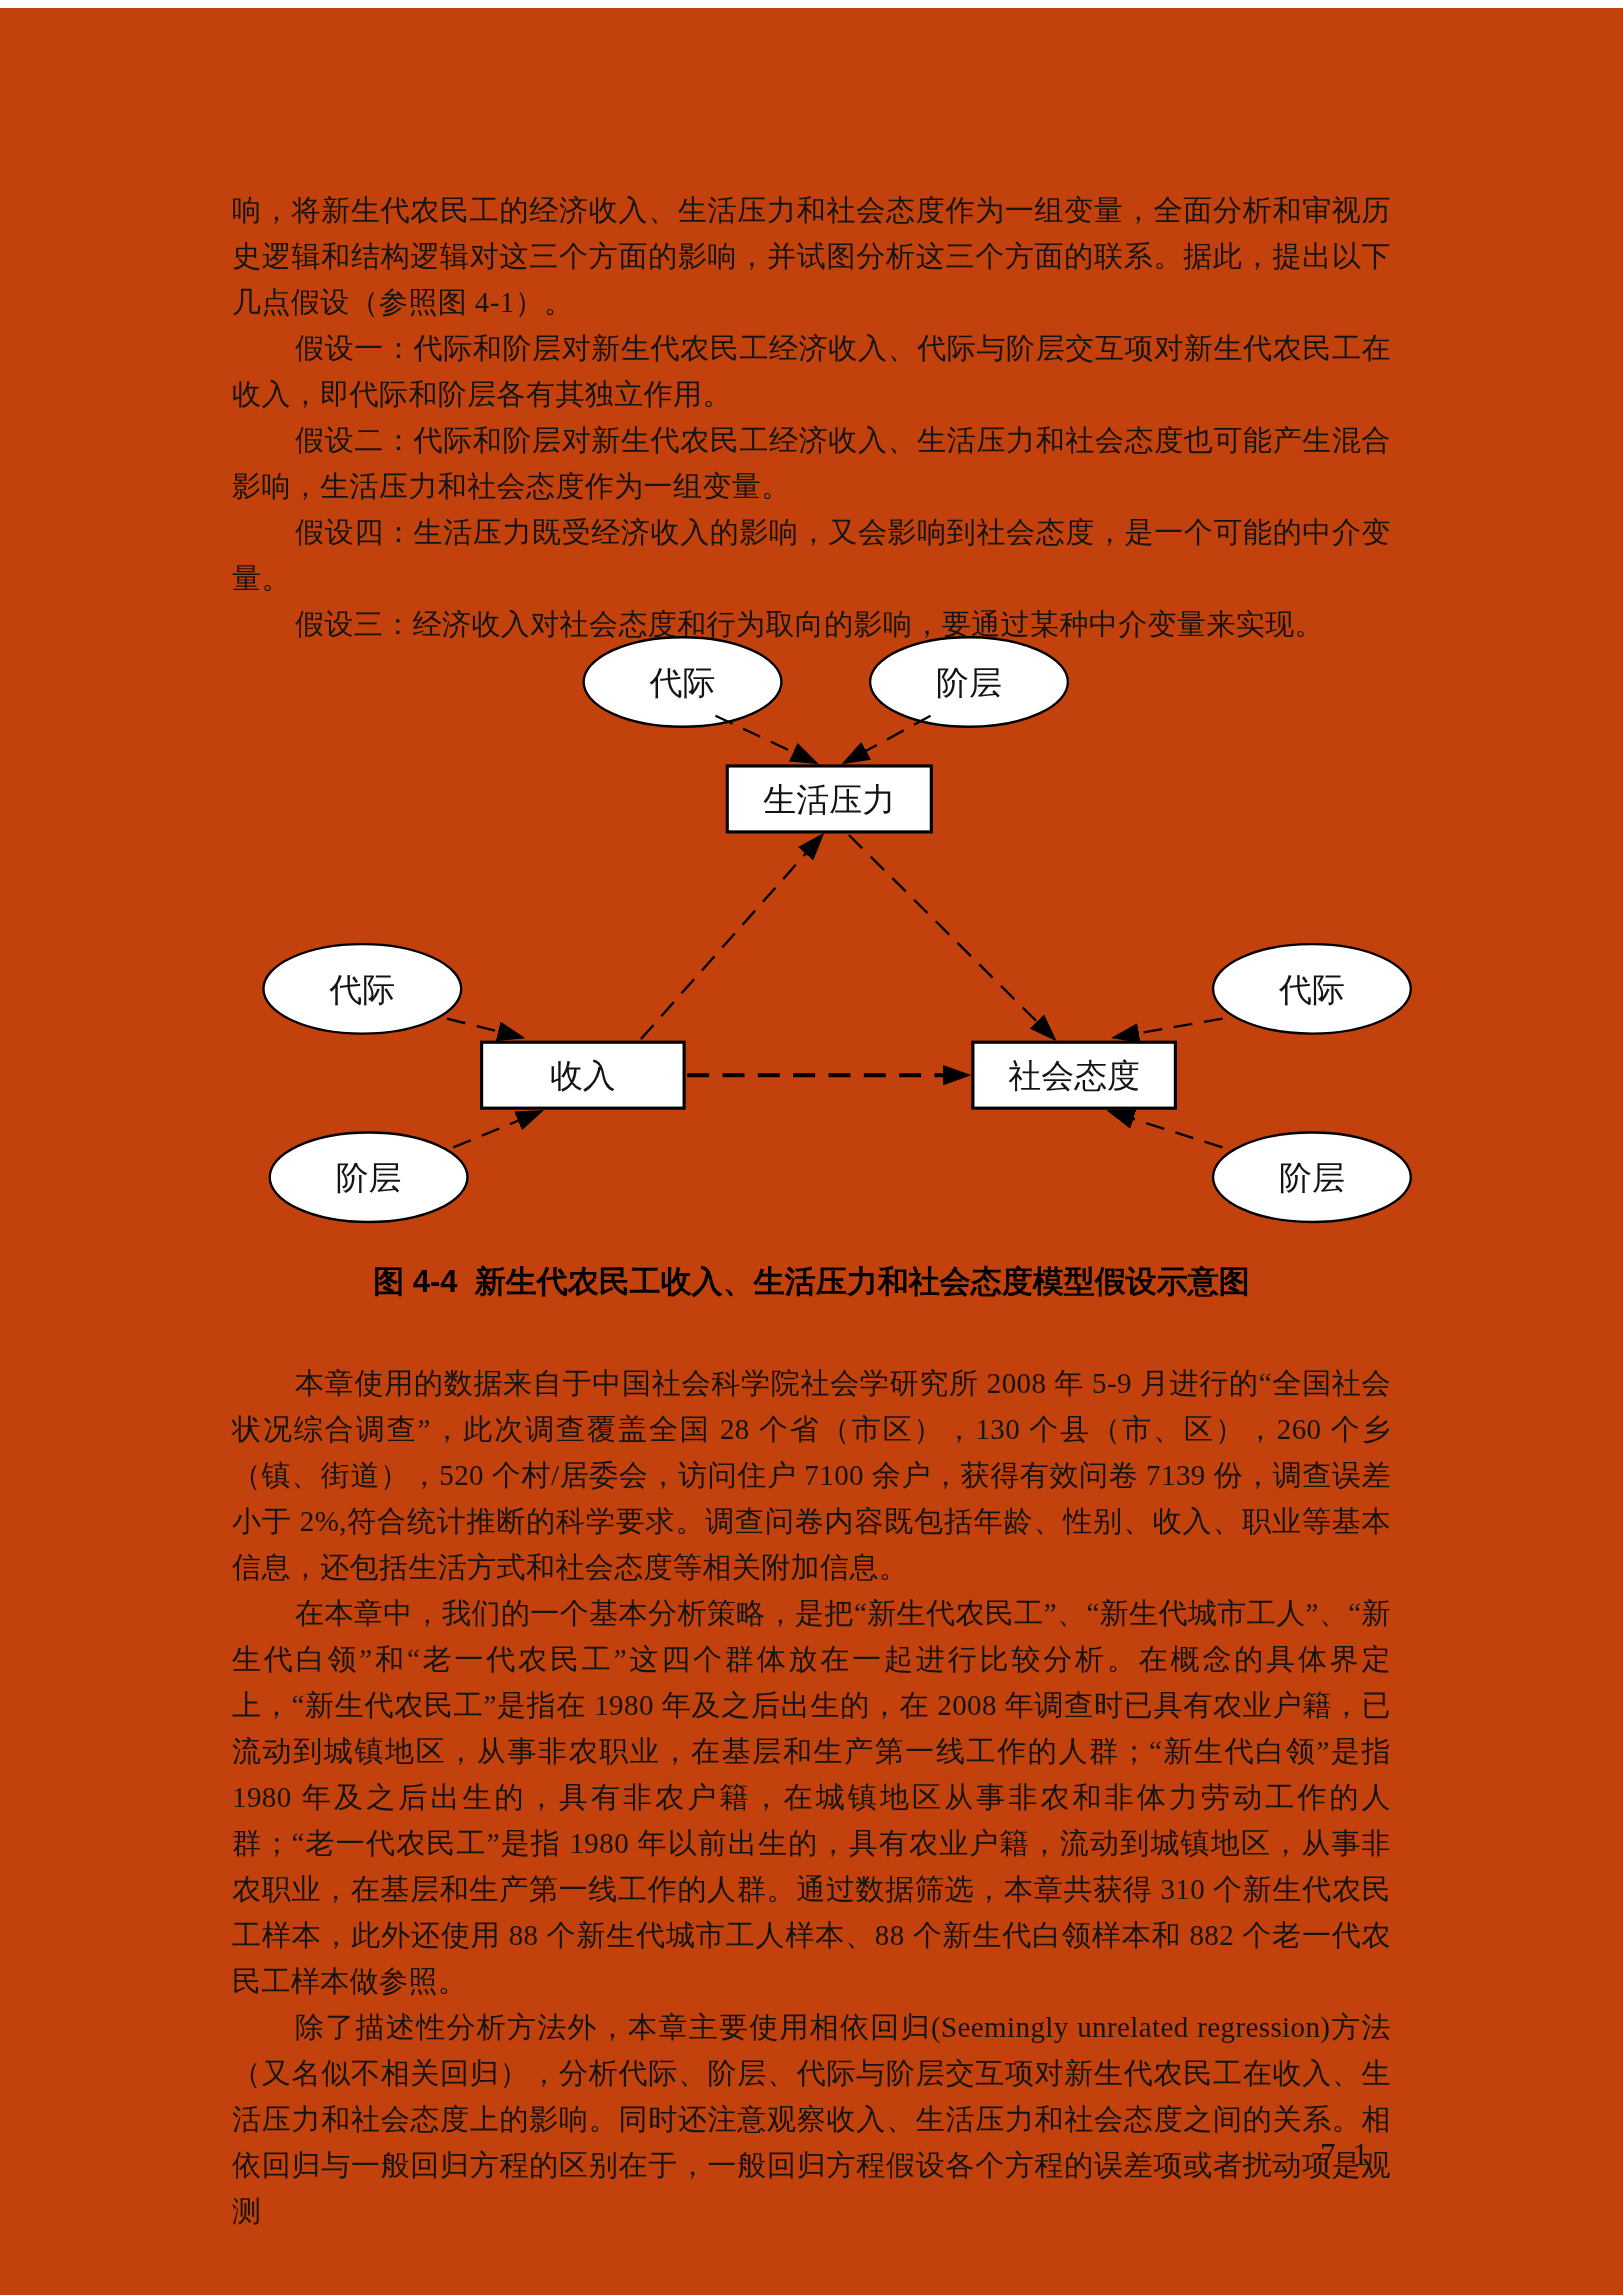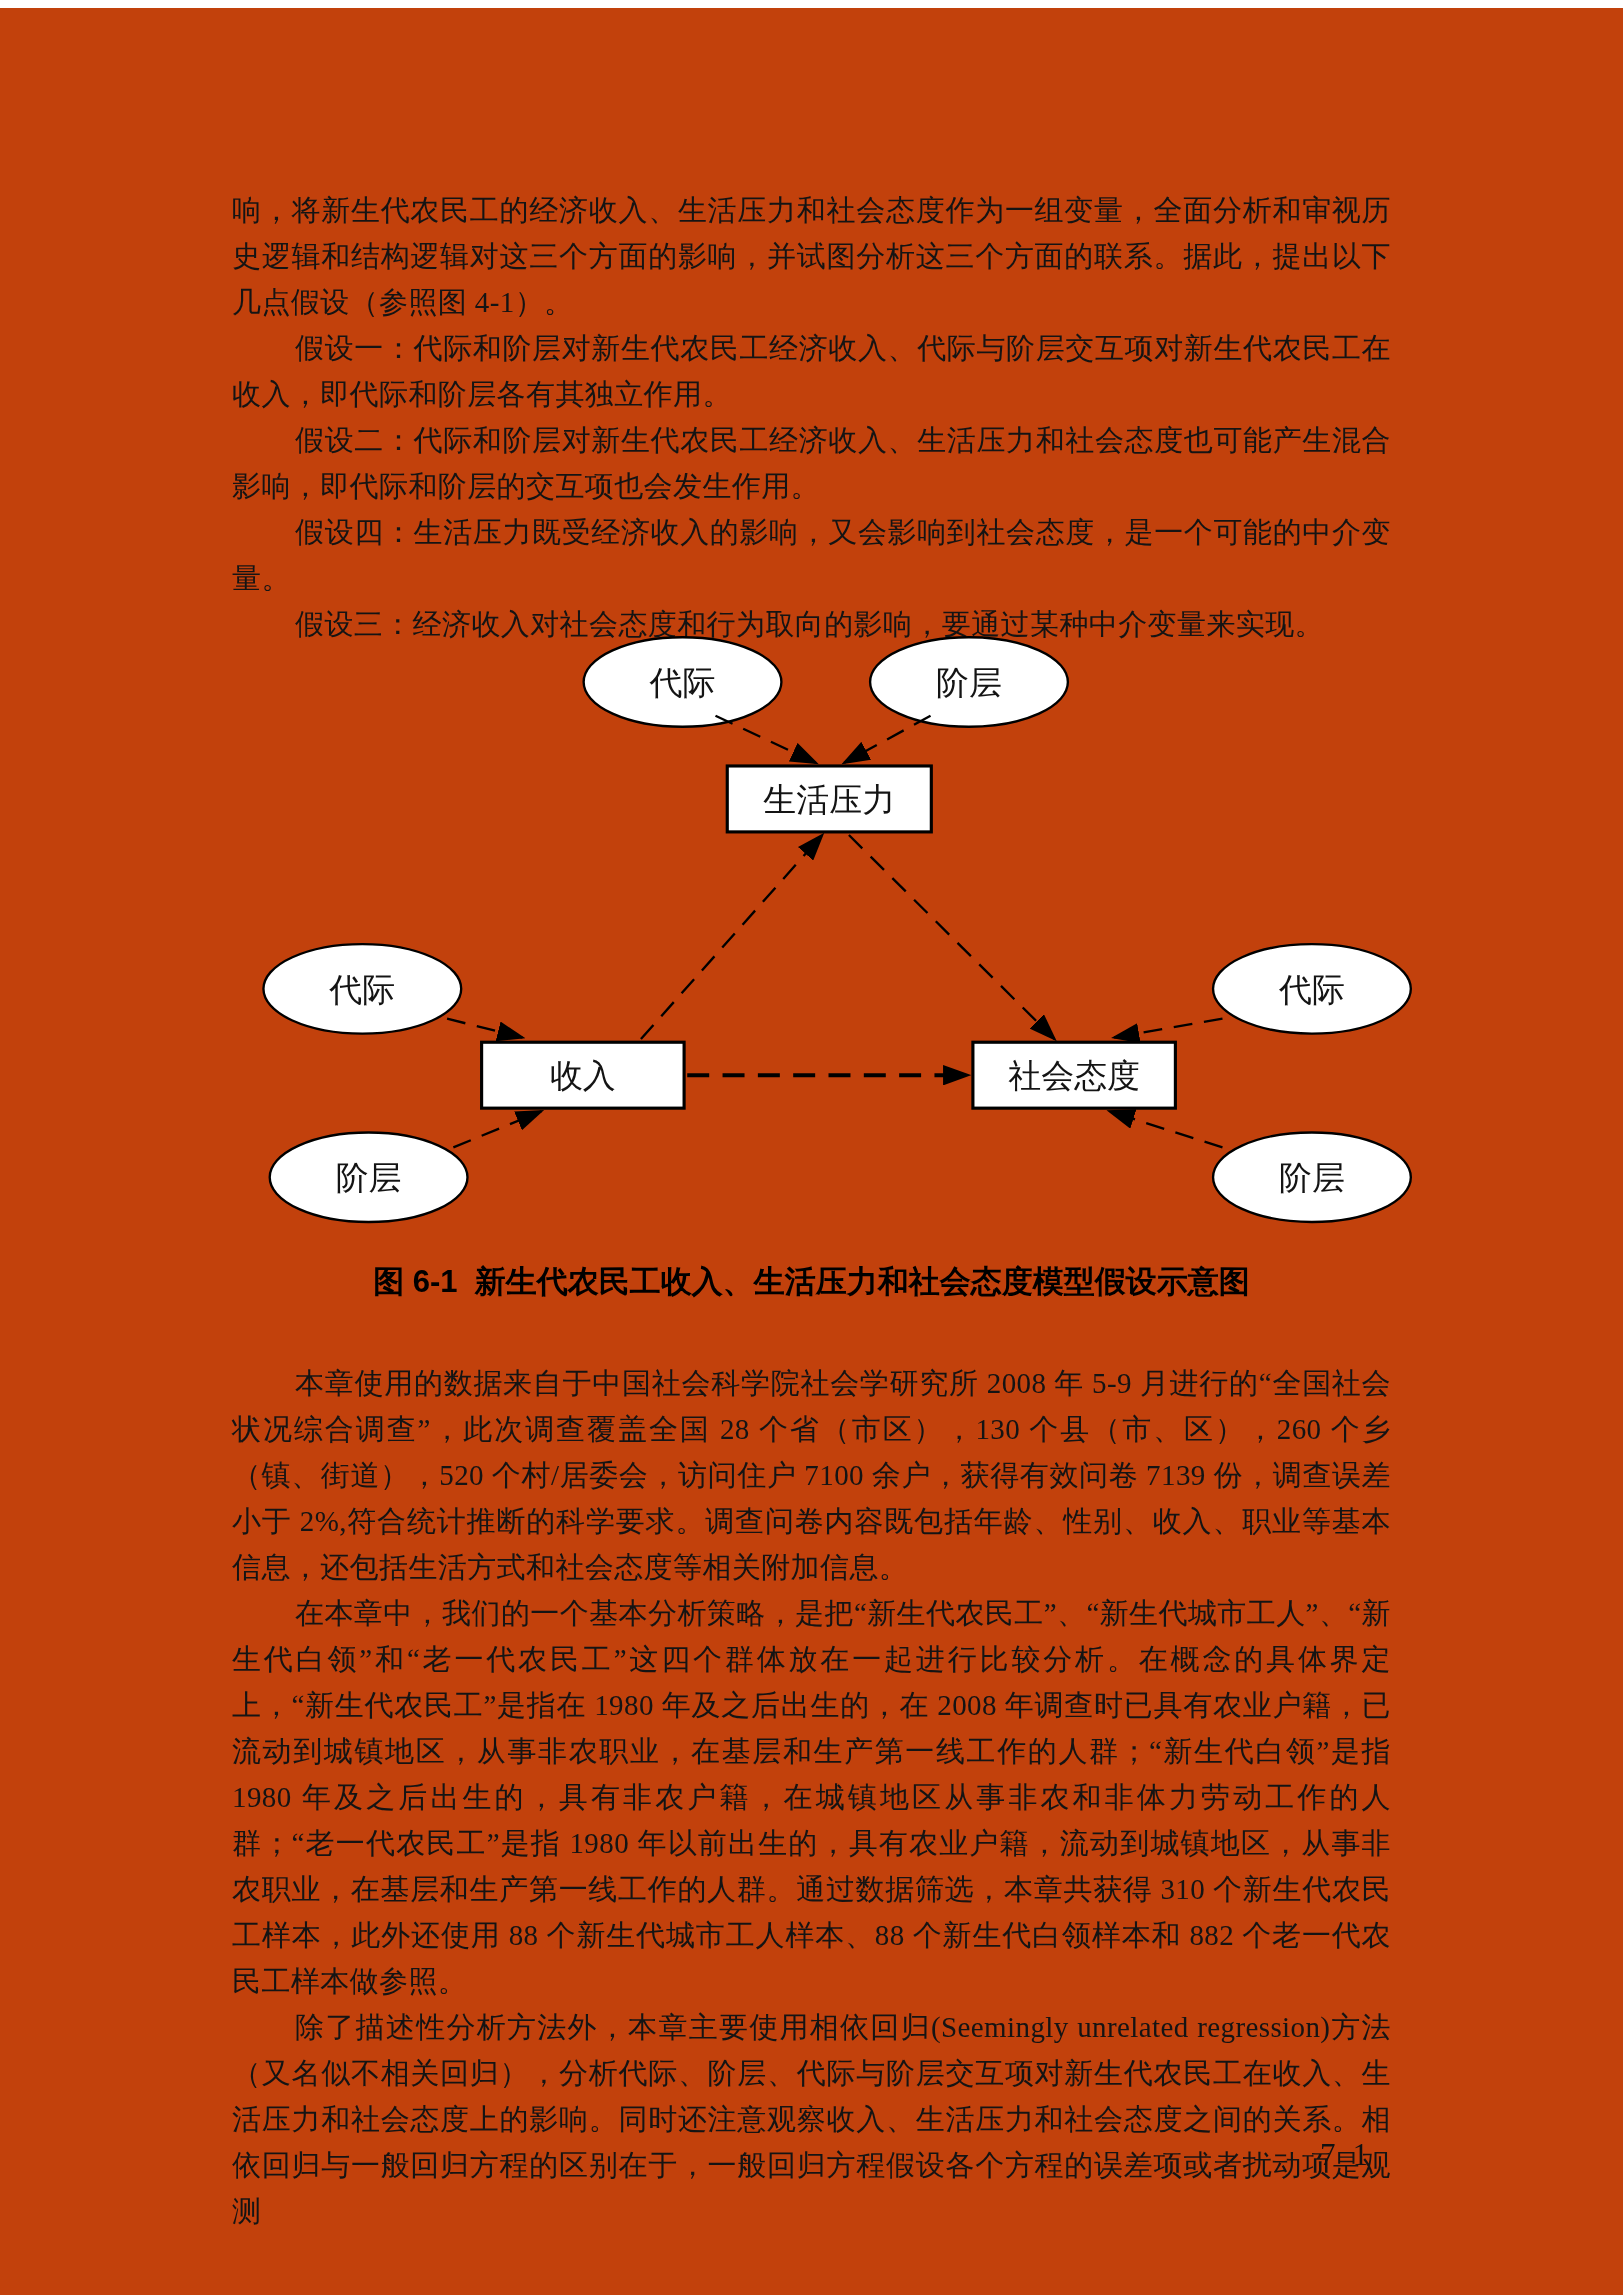--- a/index.html
+++ b/index.html
@@ -62,21 +62,21 @@
   }
 </style>
 </head>
 <body>
 
 <div class="page">
 
   <div class="text-block top-block">
     <p>响，将新生代农民工的经济收入、生活压力和社会态度作为一组变量，全面分析和审视历史逻辑和结构逻辑对这三个方面的影响，并试图分析这三个方面的联系。据此，提出以下几点假设（参照图 4-1）。</p>
     <p class="indent">假设一：代际和阶层对新生代农民工经济收入、代际与阶层交互项对新生代农民工在收入，即代际和阶层各有其独立作用。</p>
-    <p class="indent">假设二：代际和阶层对新生代农民工经济收入、生活压力和社会态度也可能产生混合影响，即代际和阶层的交互项也会发生作用。</p>
+    <p class="indent">假设二：代际和阶层对新生代农民工经济收入、生活压力和社会态度也可能产生混合影响，生活压力和社会态度作为一组变量。</p>
     <p class="indent">假设四：生活压力既受经济收入的影响，又会影响到社会态度，是一个可能的中介变量。</p>
     <p class="indent">假设三：经济收入对社会态度和行为取向的影响，要通过某种中介变量来实现。</p>
   </div>
 
   <div class="figure-area">
     <svg width="1623" height="620" viewBox="0 780 2068 790" xmlns="http://www.w3.org/2000/svg">
       <defs>
         <marker id="ah" markerUnits="userSpaceOnUse" markerWidth="36" markerHeight="26" refX="32" refY="13" orient="auto">
           <polygon points="0,0 36,13 0,26" fill="#000000"></polygon>
         </marker>
@@ -108,21 +108,21 @@
       <text class="node-label" x="1035" y="1023" text-anchor="middle">生活压力</text>
       <text class="node-label" x="440" y="1265" text-anchor="middle">代际</text>
       <text class="node-label" x="448" y="1505" text-anchor="middle">阶层</text>
       <text class="node-label" x="721" y="1375" text-anchor="middle">收入</text>
       <text class="node-label" x="1347" y="1375" text-anchor="middle">社会态度</text>
       <text class="node-label" x="1650" y="1265" text-anchor="middle">代际</text>
       <text class="node-label" x="1650" y="1505" text-anchor="middle">阶层</text>
     </svg>
   </div>
 
-  <div class="figure-caption">图 6-1  新生代农民工收入、生活压力和社会态度模型假设示意图</div>
+  <div class="figure-caption">图 4-4  新生代农民工收入、生活压力和社会态度模型假设示意图</div>
 
   <div class="text-block bottom-block">
     <p class="indent">本章使用的数据来自于中国社会科学院社会学研究所 2008 年 5-9 月进行的“全国社会状况综合调查”，此次调查覆盖全国 28 个省（市区），130 个县（市、区），260 个乡（镇、街道），520 个村/居委会，访问住户 7100 余户，获得有效问卷 7139 份，调查误差小于 2%,符合统计推断的科学要求。调查问卷内容既包括年龄、性别、收入、职业等基本信息，还包括生活方式和社会态度等相关附加信息。</p>
     <p class="indent">在本章中，我们的一个基本分析策略，是把“新生代农民工”、“新生代城市工人”、“新生代白领”和“老一代农民工”这四个群体放在一起进行比较分析。在概念的具体界定上，“新生代农民工”是指在 1980 年及之后出生的，在 2008 年调查时已具有农业户籍，已流动到城镇地区，从事非农职业，在基层和生产第一线工作的人群；“新生代白领”是指 1980 年及之后出生的，具有非农户籍，在城镇地区从事非农和非体力劳动工作的人群；“老一代农民工”是指 1980 年以前出生的，具有农业户籍，流动到城镇地区，从事非农职业，在基层和生产第一线工作的人群。通过数据筛选，本章共获得 310 个新生代农民工样本，此外还使用 88 个新生代城市工人样本、88 个新生代白领样本和 882 个老一代农民工样本做参照。</p>
     <p class="indent">除了描述性分析方法外，本章主要使用相依回归(Seemingly unrelated regression)方法（又名似不相关回归），分析代际、阶层、代际与阶层交互项对新生代农民工在收入、生活压力和社会态度上的影响。同时还注意观察收入、生活压力和社会态度之间的关系。相依回归与一般回归方程的区别在于，一般回归方程假设各个方程的误差项或者扰动项是观测</p>
   </div>
 
   <div class="page-number">7 1</div>
 
 </div>

